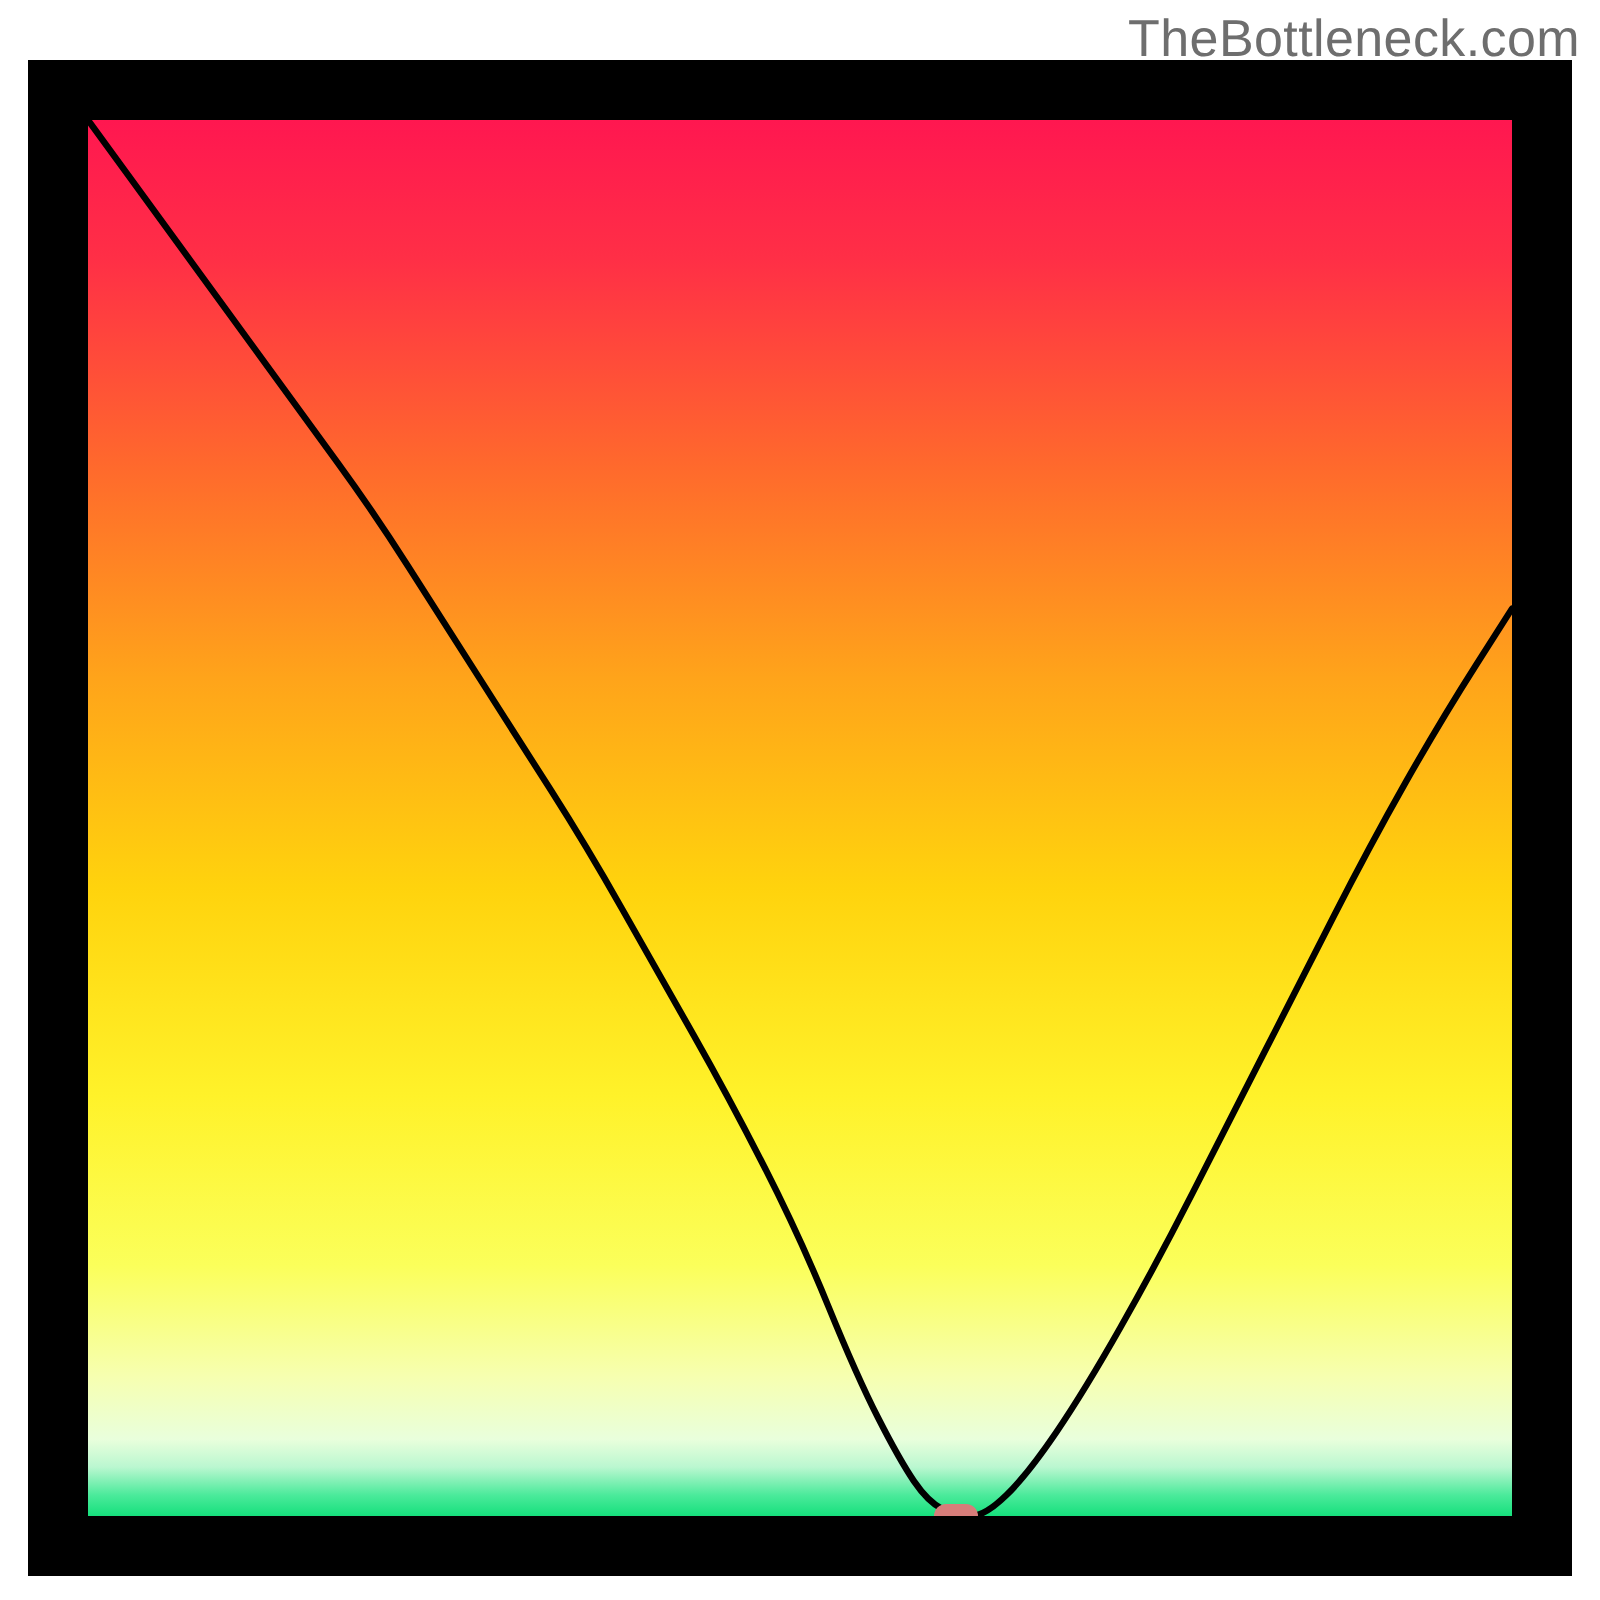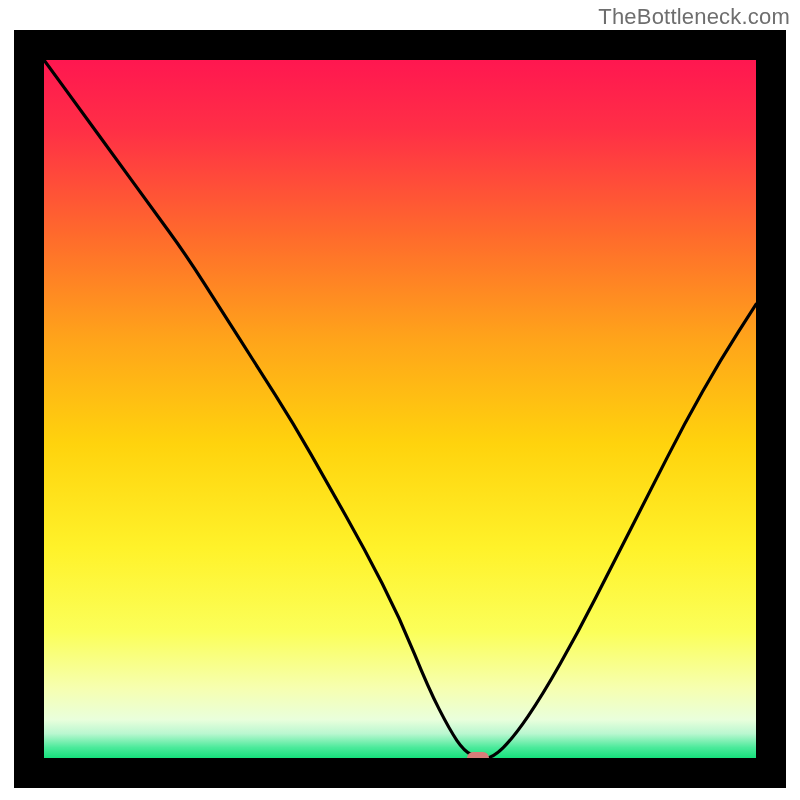--- a/index.html
+++ b/index.html
@@ -14,21 +14,21 @@
     width: 800px;
     height: 800px;
     position: relative;
     display: flex;
     flex-direction: column;
   }
   .watermark {
     position: absolute;
     top: 4px;
     right: 10px;
-    font-size: 22px;
+    font-size: 26px;
     font-weight: 500;
     color: #6e6e6e;
     letter-spacing: 0.2px;
     z-index: 10;
   }
   .frame {
     position: absolute;
     left: 14px;
     top: 30px;
     width: 772px;

